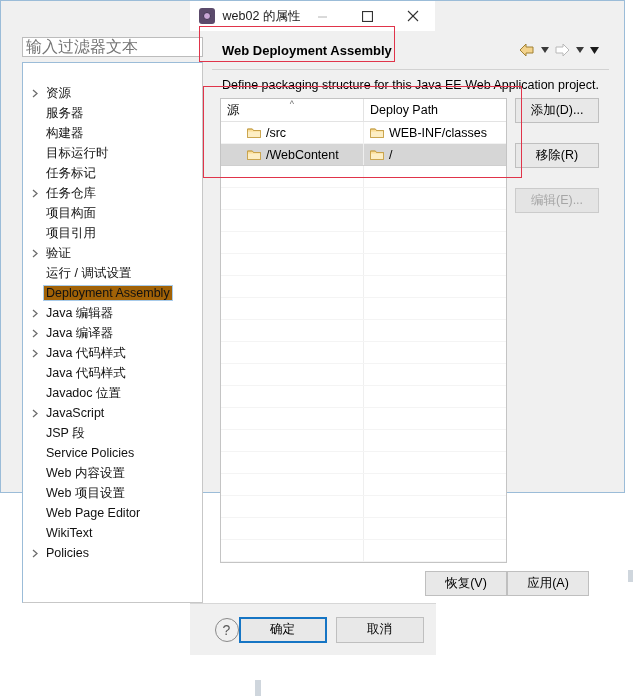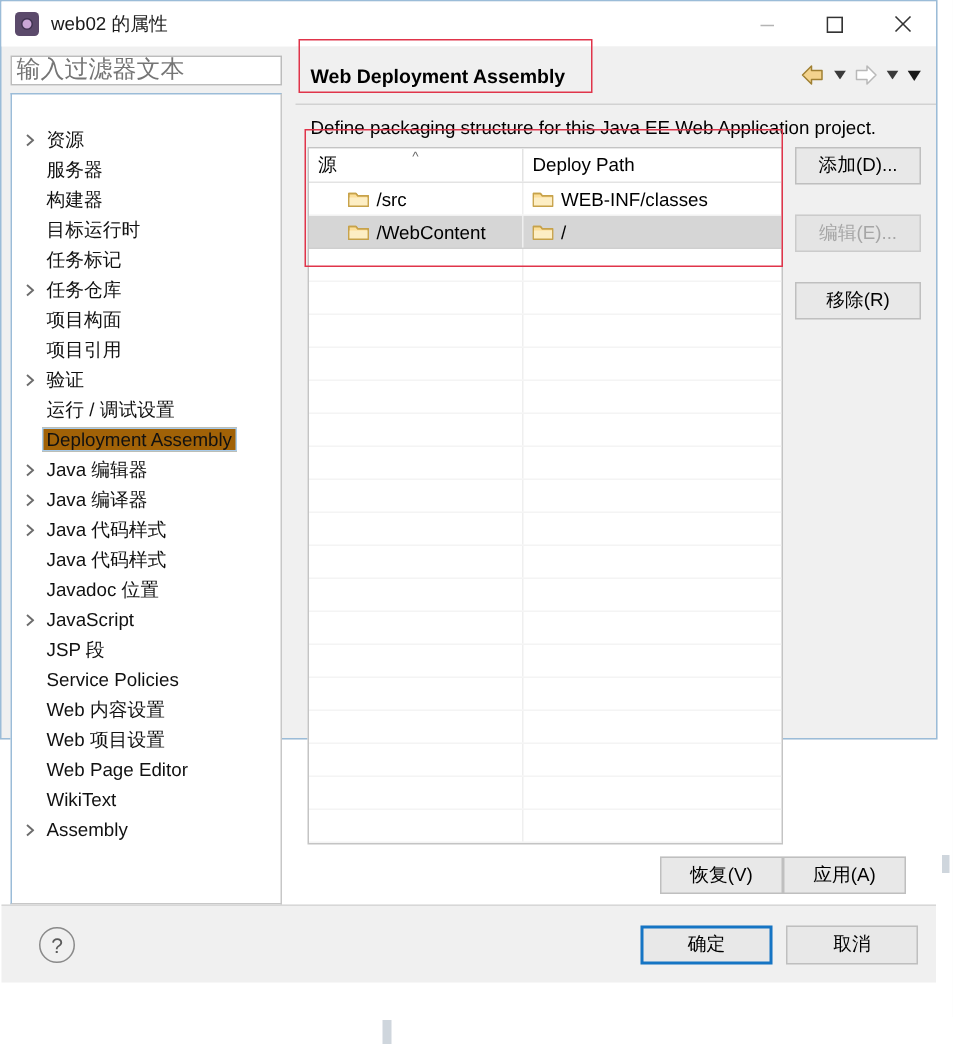--- a/index.html
+++ b/index.html
@@ -21,20 +21,21 @@
   #window {
     position: absolute;
     left: 0; top: 0;
     width: 625px;
     height: 493px;
     background: #f0f0f0;
     border: 1px solid #9bbcd8;
     box-sizing: border-box;
     display: flex;
     flex-direction: column;
+    align-items: center;
   }
   #page-bg-right {
     position: absolute;
     left: 625px; top: 0;
     width: 10px; height: 696px;
     background: #ffffff;
   }
   #page-bg-bottom {
     position: absolute;
     left: 0; top: 676px;
@@ -521,21 +522,21 @@
           <div class="tree-item">
             <span class="tree-arrow"></span>
             <span class="tree-label">WikiText</span>
           </div>
           <div class="tree-item">
             <span class="tree-arrow">
               <svg width="6" height="9" viewBox="0 0 6 9">
                 <path d="M1 1 L5 4.5 L1 8" fill="none" stroke="#6d6d6d" stroke-width="1.3"></path>
               </svg>
             </span>
-            <span class="tree-label">Assembly</span>
+            <span class="tree-label">Policies</span>
           </div>
         </div>
     </div>
 
     <div id="right-panel">
 
       <div id="pref-header">
         <div id="pref-title">Web Deployment Assembly</div>
         <div id="nav-icons">
           <div class="nav-ico">
@@ -695,22 +696,22 @@
                 </div>
                 <div class="trow filler">
                   <div class="td col-src"></div>
                   <div class="td col-dep"></div>
                 </div>
               </div>
           </div>
 
           <div id="side-buttons">
               <button class="btn">添加(D)...</button>
+              <button class="btn">移除(R)</button>
               <button class="btn disabled" disabled="">编辑(E)...</button>
-              <button class="btn">移除(R)</button>
             </div>
         </div>
 
         <div id="apply-row">
             <button class="btn">恢复(V)</button>
             <button class="btn">应用(A)</button>
           </div>
       </div>
 
     </div>

